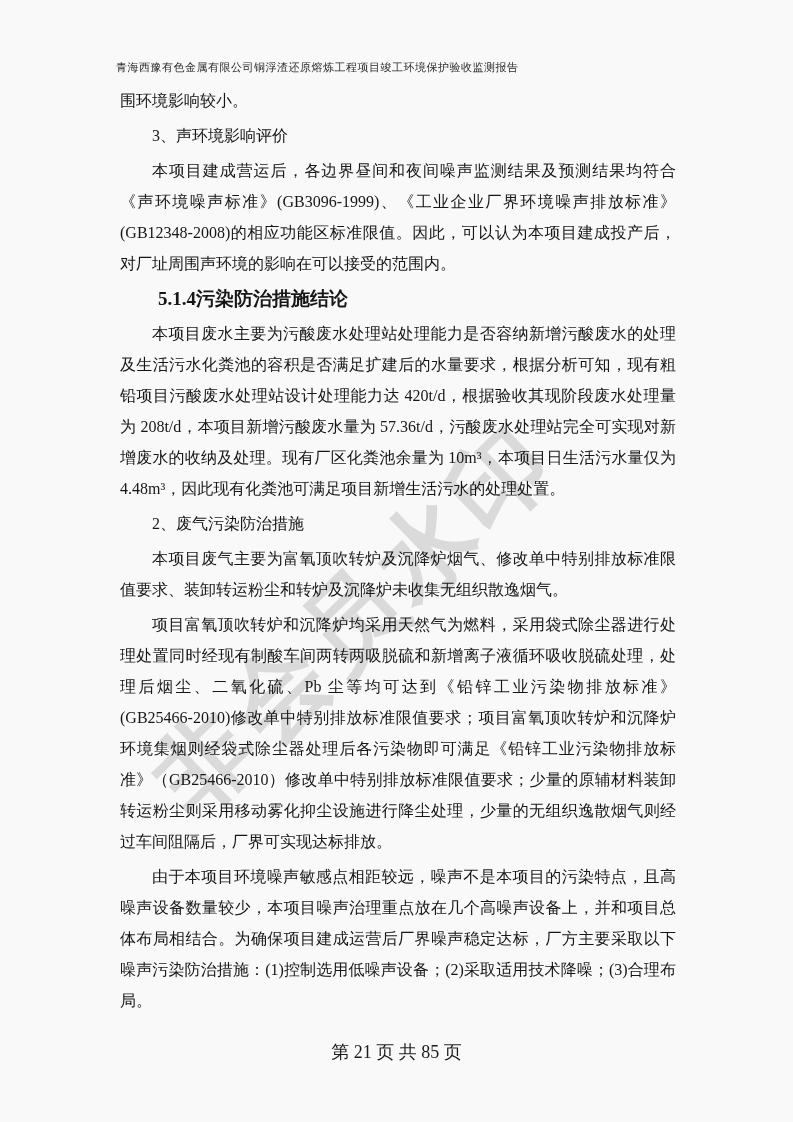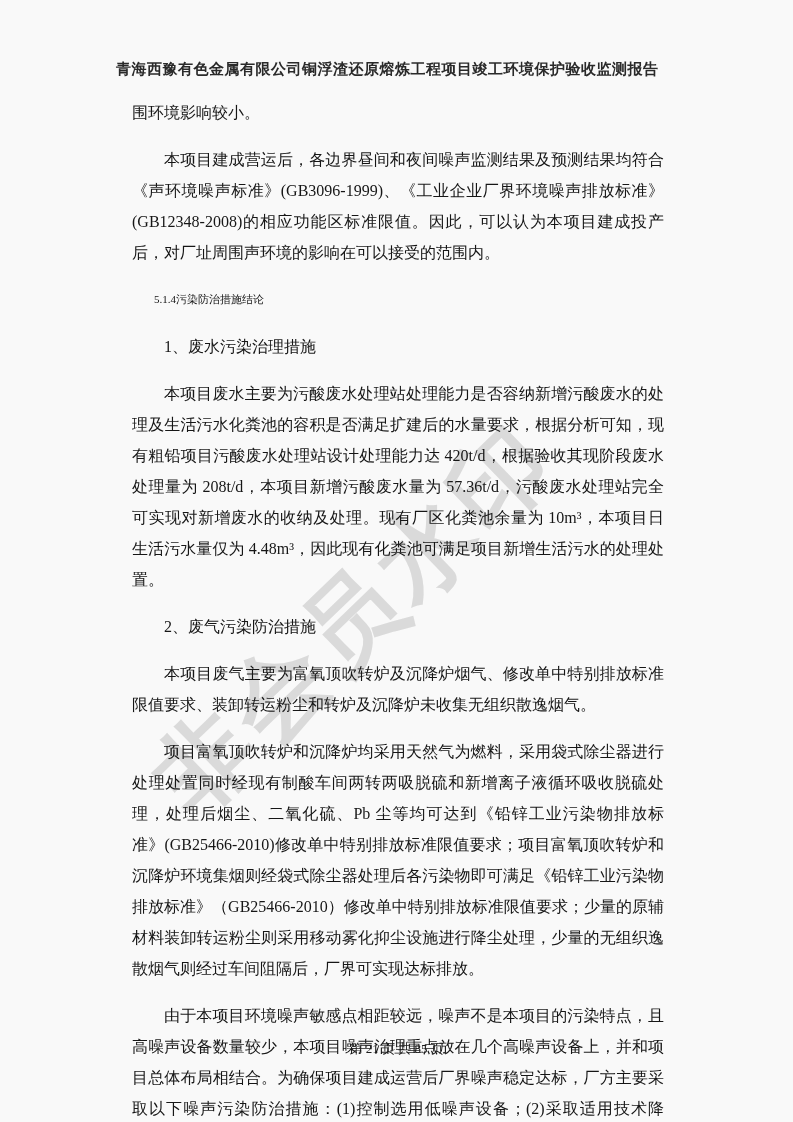--- a/index.html
+++ b/index.html
@@ -15,22 +15,22 @@
     background: #f9f9f9;
     overflow: hidden;
     font-family: "Liberation Serif", "DejaVu Serif", serif;
     color: #161616;
   }
   .doc-header {
     position: absolute;
     left: 116px;
     top: 60px;
     width: 600px;
-    font-size: 15px;
-    font-weight: bold;
+    font-size: 11px;
+    font-weight: normal;
     color: #2a2a2a;
     letter-spacing: 0.5px;
     white-space: nowrap;
   }
   .watermark {
     position: absolute;
     left: 355px;
     top: 620px;
     transform: translate(-50%, -50%) rotate(-44deg);
     transform-origin: center center;
@@ -47,58 +47,58 @@
     left: 116px;
     top: 81px;
     width: 564px;
     z-index: 1;
     font-size: 16px;
     line-height: 31px;
     text-align: justify;
     text-justify: inter-character;
   }
   .doc-body p {
-    margin: 16px;
+    margin: 4px;
     padding: 0;
   }
   .para.body, .para.sub, .para.heading {
     text-indent: 2em;
   }
   .para.body-noindent {
     text-indent: 0;
   }
   .para.heading {
-    font-weight: normal;
-    font-size: 11px;
+    font-weight: bold;
+    font-size: 19px;
   }
   .doc-footer {
     position: absolute;
     left: 0;
     top: 1040px;
     width: 100%;
     text-align: center;
-    font-size: 13px;
+    font-size: 18px;
     color: #1c1c1c;
     z-index: 1;
   }
 </style>
 </head>
 <body>
 
 <div class="page" style="background: rgb(249, 249, 249); color: rgb(22, 22, 22);">
 
   <div class="doc-header">青海西豫有色金属有限公司铜浮渣还原熔炼工程项目竣工环境保护验收监测报告</div>
 
   <div class="watermark">非会员水印</div>
 
   <div class="doc-body">
       <p class="para body-noindent">围环境影响较小。</p>
+      <p class="para sub">3、声环境影响评价</p>
       <p class="para body">本项目建成营运后，各边界昼间和夜间噪声监测结果及预测结果均符合《声环境噪声标准》(GB3096-1999)、《工业企业厂界环境噪声排放标准》(GB12348-2008)的相应功能区标准限值。因此，可以认为本项目建成投产后，对厂址周围声环境的影响在可以接受的范围内。</p>
       <p class="para heading">5.1.4污染防治措施结论</p>
-      <p class="para sub">1、废水污染治理措施</p>
       <p class="para body">本项目废水主要为污酸废水处理站处理能力是否容纳新增污酸废水的处理及生活污水化粪池的容积是否满足扩建后的水量要求，根据分析可知，现有粗铅项目污酸废水处理站设计处理能力达 420t/d，根据验收其现阶段废水处理量为 208t/d，本项目新增污酸废水量为 57.36t/d，污酸废水处理站完全可实现对新增废水的收纳及处理。现有厂区化粪池余量为 10m³，本项目日生活污水量仅为 4.48m³，因此现有化粪池可满足项目新增生活污水的处理处置。</p>
       <p class="para sub">2、废气污染防治措施</p>
       <p class="para body">本项目废气主要为富氧顶吹转炉及沉降炉烟气、修改单中特别排放标准限值要求、装卸转运粉尘和转炉及沉降炉未收集无组织散逸烟气。</p>
       <p class="para body">项目富氧顶吹转炉和沉降炉均采用天然气为燃料，采用袋式除尘器进行处理处置同时经现有制酸车间两转两吸脱硫和新增离子液循环吸收脱硫处理，处理后烟尘、二氧化硫、Pb 尘等均可达到《铅锌工业污染物排放标准》(GB25466-2010)修改单中特别排放标准限值要求；项目富氧顶吹转炉和沉降炉环境集烟则经袋式除尘器处理后各污染物即可满足《铅锌工业污染物排放标准》（GB25466-2010）修改单中特别排放标准限值要求；少量的原辅材料装卸转运粉尘则采用移动雾化抑尘设施进行降尘处理，少量的无组织逸散烟气则经过车间阻隔后，厂界可实现达标排放。</p>
       <p class="para body">由于本项目环境噪声敏感点相距较远，噪声不是本项目的污染特点，且高噪声设备数量较少，本项目噪声治理重点放在几个高噪声设备上，并和项目总体布局相结合。为确保项目建成运营后厂界噪声稳定达标，厂方主要采取以下噪声污染防治措施：(1)控制选用低噪声设备；(2)采取适用技术降噪；(3)合理布局。</p>
     </div>
 
   <div class="doc-footer">第 21 页 共 85 页</div>
 
 </div>

